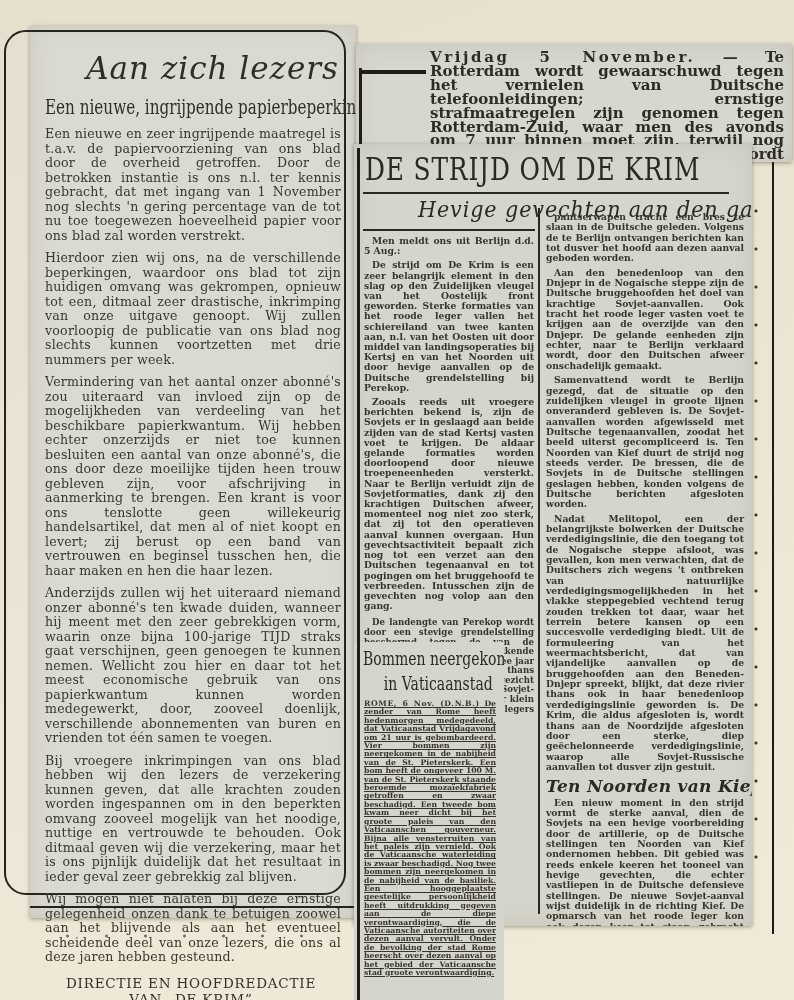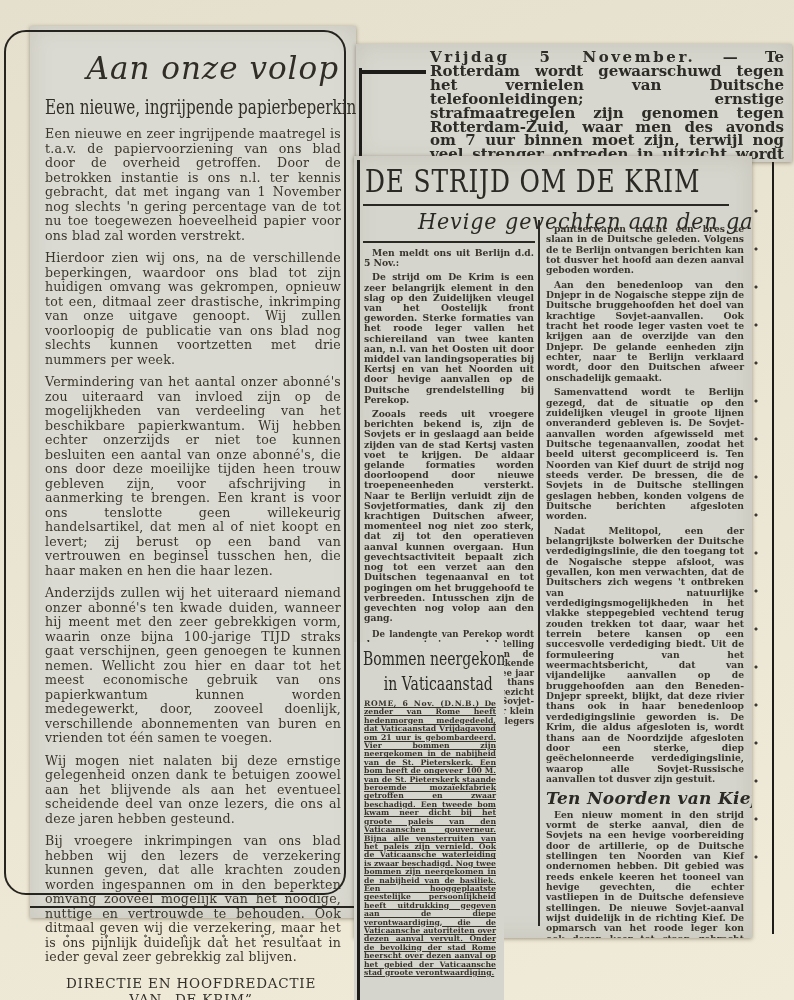--- a/index.html
+++ b/index.html
@@ -61,21 +61,21 @@
   
   #bulletin-clip{left:356px;top:44px;width:436px;height:118px;background:#d8d7cf;}
   #bulletin-clip .left-rule{position:absolute;left:3px;top:24px;width:3px;height:92px;background:#1e1d1a;}
   #bulletin-clip .thick-rule{position:absolute;left:6px;top:26px;width:64px;height:4px;background:#1e1d1a;}
   .bulletin-text{
     position:absolute;left:74px;top:7px;width:354px;
     font-size:15px;font-weight:bold;line-height:13.9px;text-align:justify;color:#2e2c27;
   }
   .bulletin-lead{letter-spacing:2.6px;}
   
-  #krim-clip{left:354px;top:156px;width:398px;height:782px;background:#d6d5cd;overflow:hidden;}
+  #krim-clip{left:354px;top:144px;width:398px;height:782px;background:#d6d5cd;overflow:hidden;}
   #krim-clip .left-rule{position:absolute;left:3px;top:4px;width:3px;height:774px;background:#1e1d1a;}
   .krim-headline{
     position:absolute;left:11px;top:7px;white-space:nowrap;
     font-size:30px;color:#2b2924;letter-spacing:1px;
     transform:scale(0.83,1.05);transform-origin:0 0;
   }
   .krim-rule1{position:absolute;left:9px;top:48px;width:366px;height:2px;background:#2a2823;}
   .krim-subhead{
     position:absolute;left:64px;top:52px;white-space:nowrap;
     font-style:italic;font-size:23px;color:#2b2924;letter-spacing:1px;
@@ -117,29 +117,29 @@
   <div class="frame-right"></div>
   <div class="dot-row" style="left:366px;top:146px;width:424px;"></div>
   <div class="dot-col" style="left:752px;top:190px;height:686px;"></div>
   <div class="dot-row" style="left:618px;top:866px;width:160px;background-size:52px 6px;"></div>
   <div class="dot-row" style="left:46px;top:932px;width:280px;opacity:.65;"></div>
 
   <div id="notice-clip" class="clip">
     <div class="border-box"></div>
     <div class="bottom-rule"></div>
     <div class="notice-content">
-      <div class="notice-title">Aan onze volop</div>
+      <div class="notice-title">Aan zich lezers</div>
       <div class="notice-subtitle">Een nieuwe, ingrijpende papierbeperking</div>
       <div class="notice-body">
         <p>Een nieuwe en zeer ingrijpende maatregel is t.a.v. de papiervoorziening van ons blad door de overheid getroffen. Door de betrokken instantie is ons n.l. ter kennis gebracht, dat met ingang van 1 November nog slechts 'n gering percentage van de tot nu toe toegewezen hoeveelheid papier voor ons blad zal worden verstrekt.</p>
         <p>Hierdoor zien wij ons, na de verschillende beperkingen, waardoor ons blad tot zijn huidigen omvang was gekrompen, opnieuw tot een, ditmaal zeer drastische, inkrimping van onze uitgave genoopt. Wij zullen voorloopig de publicatie van ons blad nog slechts kunnen voortzetten met drie nummers per week.</p>
         <p>Vermindering van het aantal onzer abonné's zou uiteraard van invloed zijn op de mogelijkheden van verdeeling van het beschikbare papierkwantum. Wij hebben echter onzerzijds er niet toe kunnen besluiten een aantal van onze abonné's, die ons door deze moeilijke tijden heen trouw gebleven zijn, voor afschrijving in aanmerking te brengen. Een krant is voor ons tenslotte geen willekeurig handelsartikel, dat men al of niet koopt en levert; zij berust op een band van vertrouwen en beginsel tusschen hen, die haar maken en hen die haar lezen.</p>
         <p>Anderzijds zullen wij het uiteraard niemand onzer abonné's ten kwade duiden, wanneer hij meent met den zeer gebrekkigen vorm, waarin onze bijna 100-jarige TIJD straks gaat verschijnen, geen genoegen te kunnen nemen. Wellicht zou hier en daar tot het meest economische gebruik van ons papierkwantum kunnen worden medegewerkt, door, zooveel doenlijk, verschillende abonnementen van buren en vrienden tot één samen te voegen.</p>
+        <p>Bij vroegere inkrimpingen van ons blad hebben wij den lezers de verzekering kunnen geven, dat alle krachten zouden worden ingespannen om in den beperkten omvang zooveel mogelijk van het noodige, nuttige en vertrouwde te behouden. Ook ditmaal geven wij die verzekering, maar het is ons pijnlijk duidelijk dat het resultaat in ieder geval zeer gebrekkig zal blijven.</p>
         <p>Wij mogen niet nalaten bij deze ernstige gelegenheid onzen dank te betuigen zoowel aan het blijvende als aan het eventueel scheidende deel van onze lezers, die ons al deze jaren hebben gesteund.</p>
-        <p>Bij vroegere inkrimpingen van ons blad hebben wij den lezers de verzekering kunnen geven, dat alle krachten zouden worden ingespannen om in den beperkten omvang zooveel mogelijk van het noodige, nuttige en vertrouwde te behouden. Ook ditmaal geven wij die verzekering, maar het is ons pijnlijk duidelijk dat het resultaat in ieder geval zeer gebrekkig zal blijven.</p>
       </div>
       <div class="notice-signature">
         <div>DIRECTIE EN HOOFDREDACTIE</div>
         <div>VAN „DE KRIM”</div>
       </div>
     </div>
   </div>
 
   <div id="bulletin-clip" class="clip">
     <div class="left-rule"></div>
@@ -149,21 +149,21 @@
 
   <div id="krim-clip" class="clip">
     <div class="left-rule"></div>
     <div class="krim-headline">DE STRIJD OM DE KRIM</div>
     <div class="krim-rule1"></div>
     <div class="krim-subhead">Hevige gevechten aan den gang</div>
     <div class="krim-rule2"></div>
     <div class="krim-divider"></div>
 
     <div id="krim-col1" class="krim-col">
-      <p>Men meldt ons uit Berlijn d.d. 5 Nov.:</p>
+      <p>Men meldt ons uit Berlijn d.d. 5 Aug.:</p>
       <p>De strijd om De Krim is een zeer belangrijk element in den slag op den Zuidelijken vleugel van het Oostelijk front geworden. Sterke formaties van het roode leger vallen het schiereiland van twee kanten aan, n.l. van het Oosten uit door middel van landingsoperaties bij Kertsj en van het Noorden uit door hevige aanvallen op de Duitsche grendelstelling bij Perekop.</p>
       <p>Zooals reeds uit vroegere berichten bekend is, zijn de Sovjets er in geslaagd aan beide zijden van de stad Kertsj vasten voet te krijgen. De aldaar gelande formaties worden doorloopend door nieuwe troepeneenheden versterkt. Naar te Berlijn verluidt zijn de Sovjetformaties, dank zij den krachtigen Duitschen afweer, momenteel nog niet zoo sterk, dat zij tot den operatieven aanval kunnen overgaan. Hun gevechtsactiviteit bepaalt zich nog tot een verzet aan den Duitschen tegenaanval en tot pogingen om het bruggehoofd te verbreeden. Intusschen zijn de gevechten nog volop aan den gang.</p>
       <p class="small">De landengte van Perekop wordt door een stevige grendelstelling beschermd tegen de van de Nogaische steppe uit oprukkende Sovjet-formaties. Evenals twee jaar geleden de Sovjets strijden thans de Duitschers met hun gezicht naar het Noorden. Het Sovjet-opperbevel heeft op een zeer klein gebied uiterst krachtige legers geconcentreerd. Vooral het</p>
     </div>
 
     <div id="krim-col2" class="krim-col">
       <p>pantserwapen tracht een bres te slaan in de Duitsche geleden. Volgens de te Berlijn ontvangen berichten kan tot dusver het hoofd aan dezen aanval geboden worden.</p>
       <p>Aan den benedenloop van den Dnjepr in de Nogaische steppe zijn de Duitsche bruggehoofden het doel van krachtige Sovjet-aanvallen. Ook tracht het roode leger vasten voet te krijgen aan de overzijde van den Dnjepr. De gelande eenheden zijn echter, naar te Berlijn verklaard wordt, door den Duitschen afweer onschadelijk gemaakt.</p>
       <p>Samenvattend wordt te Berlijn gezegd, dat de situatie op den zuidelijken vleugel in groote lijnen onveranderd gebleven is. De Sovjet-aanvallen worden afgewisseld met Duitsche tegenaanvallen, zoodat het beeld uiterst gecompliceerd is. Ten Noorden van Kief duurt de strijd nog steeds verder. De bressen, die de Sovjets in de Duitsche stellingen geslagen hebben, konden volgens de Duitsche berichten afgesloten worden.</p>
       <p>Nadat Melitopol, een der belangrijkste bolwerken der Duitsche verdedigingslinie, die den toegang tot de Nogaische steppe afsloot, was gevallen, kon men verwachten, dat de Duitschers zich wegens 't ontbreken van natuurlijke verdedigingsmogelijkheden in het vlakke steppegebied vechtend terug zouden trekken tot daar, waar het terrein betere kansen op een succesvolle verdediging biedt. Uit de formuleering van het weermachtsbericht, dat van vijandelijke aanvallen op de bruggehoofden aan den Beneden-Dnjepr spreekt, blijkt, dat deze rivier thans ook in haar benedenloop verdedigingslinie geworden is. De Krim, die aldus afgesloten is, wordt thans aan de Noordzijde afgesloten door een sterke, diep geëchelonneerde verdedigingslinie, waarop alle Sovjet-Russische aanvallen tot dusver zijn gestuit.</p>

